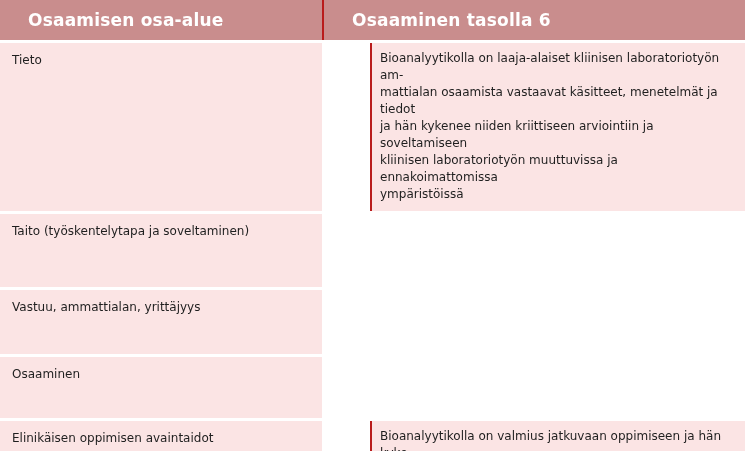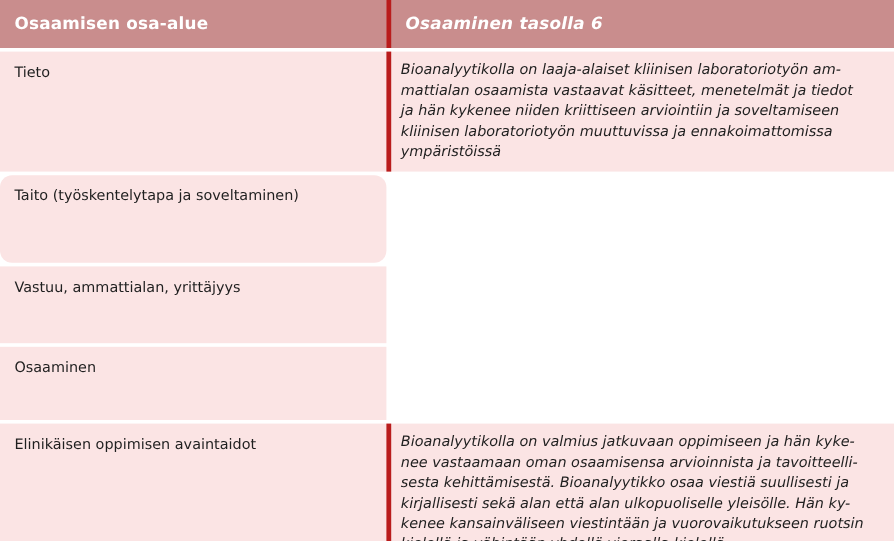--- a/index.html
+++ b/index.html
@@ -14,49 +14,50 @@
     border-bottom: 1px solid #ddd2d2;
   }
   .header-row {
     display: flex;
     height: 40px;
   }
   .header-cell {
     background: var(--header-bg, #C98D8D);
     color: var(--header-text, #ffffff);
     font-weight: bold;
-    font-size: 14px;
+    font-size: 17px;
     letter-spacing: 0.2px;
     display: flex;
     align-items: center;
     box-sizing: border-box;
-    padding-left: 12px;
+    padding-left: 28px;
   }
   .col-left  { width: 322px; }
-  .col-right { flex: 1; border-left: 4px solid #b91c1c; font-style: italic; }
+  .col-right { flex: 1; border-left: 2px solid #b91c1c; }
   .body-row {
     display: flex;
     margin-top: 3px;
   }
   .cell {
     background: var(--row-bg, #FBE4E4);
     box-sizing: border-box;
     color: var(--body-text, #1F1F1F);
     font-size: 12px;
     line-height: 17px;
   }
   .cell.col-left {
     padding: 9px 10px 8px 12px;
   }
   .cell.col-right {
     padding: 7px 6px 8px 8px;
     white-space: pre-line;
+    margin-left: 48px;
   }
   .h-r1 { min-height: 94px; }
-  .h-r2 { min-height: 73px; border-radius: 10px; }
+  .h-r2 { min-height: 73px; }
   .h-r3 { min-height: 64px; }
   .h-r4 { min-height: 61px; }
   .h-r5 { min-height: 103px; }
 </style>
 </head>
 <body>
 
 <div class="doc-table">
 
   <div class="header-row">

